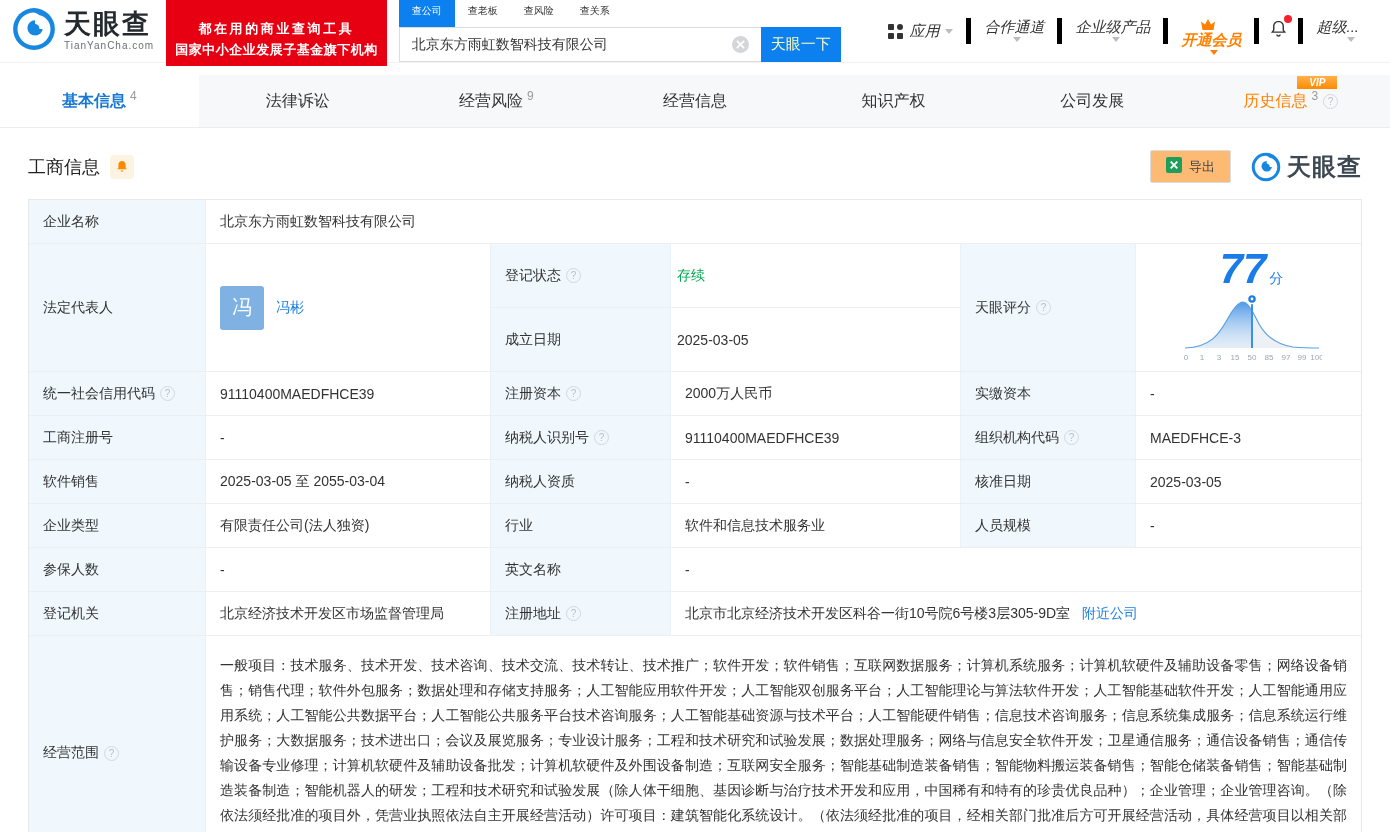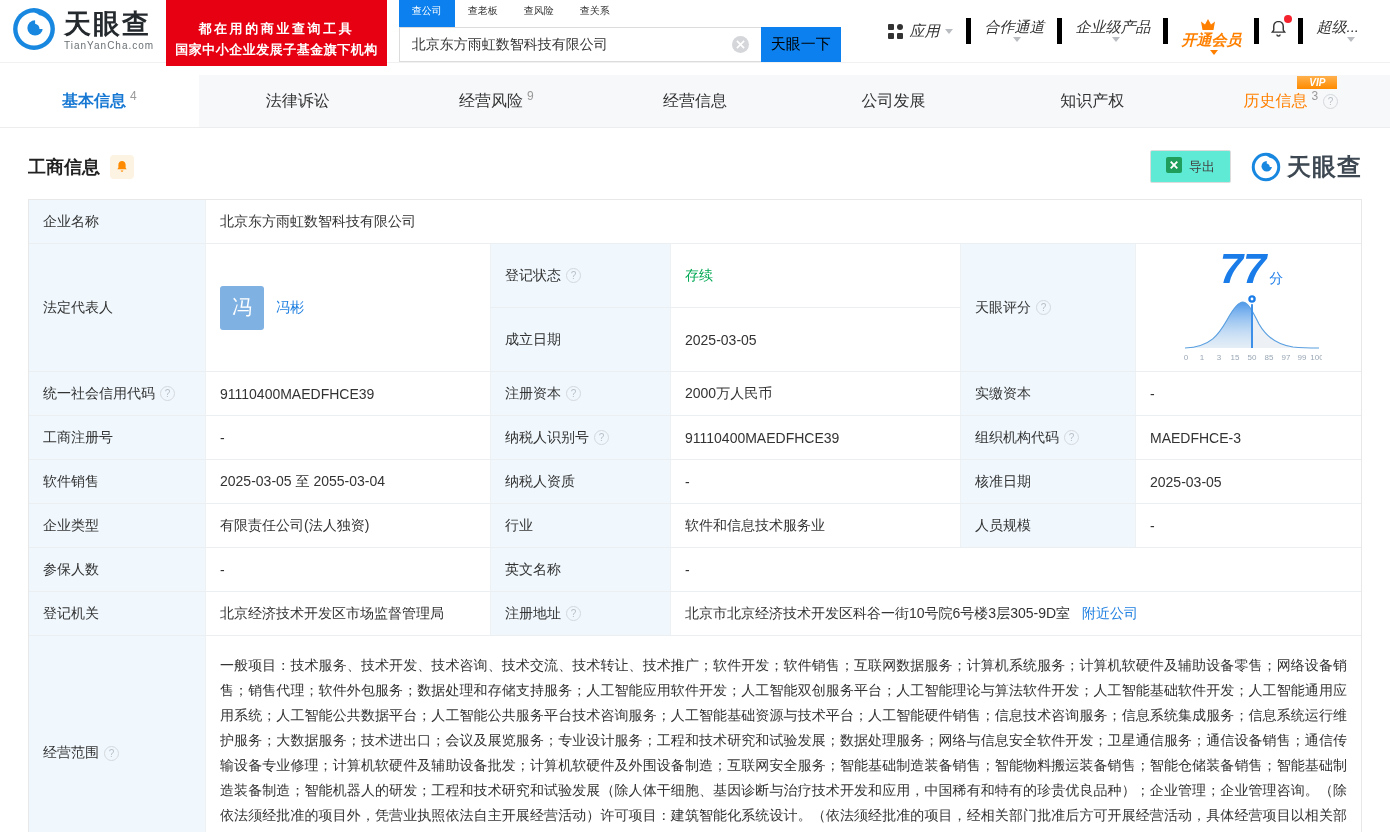--- a/index.html
+++ b/index.html
@@ -17,21 +17,21 @@
   .promo div:last-child { font-size:13px; font-weight:bold; margin-top:3px; letter-spacing:.5px; }
   .search { margin-left:12px; width:442px; display:flex; flex-direction:column; height:62px; }
   .stabs { display:flex; height:27px; }
   .stab { font-size:10px; padding:4px 13px 5px; cursor:pointer; color:#333; }
   .stab.active { background:#0b80ee; color:#fff; }
   .sbox { display:flex; height:35px; position:relative; }
   .sbox input { flex:1; border:1px solid #dcdcdc; border-right:none; padding:0 34px 0 12px;
     font-size:14px; color:#333; outline:none; font-family:inherit; }
   .clear { position:absolute; right:92px; top:9px; width:17px; height:17px; border-radius:50%;
     background:#d4d6d9; display:flex; align-items:center; justify-content:center; cursor:pointer; }
-  .sbox button { width:80px; background:#0b80ee; color:#000000; border:none; font-size:15px; cursor:pointer; font-family:inherit; }
+  .sbox button { width:80px; background:#0b80ee; color:#fef9c3; border:none; font-size:15px; cursor:pointer; font-family:inherit; }
   .hnav { margin-left:auto; display:flex; align-items:center; height:100%; }
   .nav-item { display:flex; align-items:center; padding:0 13px; font-size:15px; color:#333;
     cursor:pointer; position:relative; height:26px;font-style:italic; }
   .nav-item + .nav-item { border-left:5px solid #000000;flex-direction:column; }
   .nav-item .ic { margin-right:6px; display:inline-flex; }
   .caret { width:0; height:0; border-left:4px solid transparent; border-right:4px solid transparent;
     border-top:5px solid #b9bcc0; margin-left:6px; display:inline-block; }
   .nav-vip { color:#ff8000; font-weight:bold; }
   .nav-vip .caret { border-top-color:#ff8000; }
   .bell-wrap { position:relative; padding:0 10px; }
@@ -45,25 +45,25 @@
   .tab .rel { position:relative; }
   .tab.history { color:#ff8000; }
   .vip-badge { position:absolute; top:-15px; right:-30px; background:linear-gradient(#ffb14d,#ff8a00);
     color:#fff; font-size:10px; font-weight:bold; font-style:italic; padding:1px 12px; border-radius:0; }
   .q { display:inline-flex; width:15px; height:15px; border-radius:50%; border:1px solid #d4d8dc;
     color:#b9bfc6; font-size:10px; align-items:center; justify-content:center; margin-left:5px; flex:none; cursor:pointer; }
   .q::after { content:"?"; }
 
   
   .sec-head { display:flex; align-items:center; padding:22px 28px 14px; }
-  .sec-title { font-size:18px; font-weight:bold; color:#222; }
+  .sec-title { font-size:18px; font-weight:normal; color:#222; }
   .bell-box { width:24px; height:24px; background:#fdf3e3; border-radius:4px; display:flex;
     align-items:center; justify-content:center; margin-left:10px; cursor:pointer; }
   .sec-right { margin-left:auto; display:flex; align-items:center; }
-  .export-btn { display:flex; align-items:center; gap:7px; border:1px solid #dcdcdc; background:#5eead4;
+  .export-btn { display:flex; align-items:center; gap:7px; border:1px solid #dcdcdc; background:#fdba74;
     border-radius:2px; padding:6px 15px; font-size:13px; color:#444; cursor:pointer; font-family:inherit; }
   .wm { display:flex; align-items:center; margin-left:20px; }
   .wm-txt { font-size:24px; font-weight:bold; color:#3d4852; margin-left:6px; letter-spacing:1px; }
 
   
   .biz-table { margin:2px 28px 10px; border:1px solid #e8e8e8; font-size:14px; }
   .t-row { display:flex; border-top:1px solid #eceff2; }
   .t-row:first-child { border-top:none; }
   .cell { display:flex; align-items:center; padding:12px 14px; border-right:1px solid #eef1f4; min-height:43px; }
   .lab { background:#f0f8fe; color:#333; }
@@ -71,21 +71,21 @@
   .c-v1 { width:285px; flex:none; }
   .c-l2 { width:180px; flex:none; }
   .c-v2 { width:290px; flex:none; }
   .c-l3 { width:175px; flex:none; }
   .c-v3 { flex:1; border-right:none; }
   .grow { flex:1; border-right:none; }
   .mid { width:470px; flex:none; display:flex; flex-direction:column; }
   .mid-row { display:flex; flex:1; }
   .mid-row + .mid-row { border-top:1px solid #eceff2; }
   .mid-row .lab { width:180px; flex:none; display:flex; align-items:center; padding:12px 14px; border-right:1px solid #eef1f4; }
-  .mid-row .val { flex:1; display:flex; align-items:center; padding:12px 14px; border-right:1px solid #eef1f4; }
+  .mid-row .val { flex:1; display:flex; align-items:center; padding:12px 6px; border-right:1px solid #eef1f4; }
   .avatar { width:44px; height:44px; background:#7fb1e2; border-radius:3px; color:#fff; font-size:20px;
     display:flex; align-items:center; justify-content:center; flex:none; cursor:pointer; }
   .blue-link { color:#1e7fe0; text-decoration:none; cursor:pointer; }
   .rep-name { margin-left:12px; }
   .status-ok { color:#00a854; }
   .score-cell { justify-content:space-between; padding:4px 8px 4px 14px;flex-direction:column; }
   .score-num { color:#1a7ce8; font-style:italic; font-weight:bold; font-size:42px; line-height:1; }
   .score-unit { color:#1a7ce8; font-size:14px; font-style:normal; font-weight:normal; margin-left:3px; }
   .near-link { margin-left:12px; white-space:nowrap; }
   .scope-text { line-height:25px; text-align:justify; color:#333; padding:3px 0; }
@@ -185,24 +185,24 @@
     <span>法律诉讼</span>
   </div>
   <div class="tab">
     <span>经营风险</span>
       <sup>9</sup>
   </div>
   <div class="tab">
     <span>经营信息</span>
   </div>
   <div class="tab">
+    <span>知识产权</span>
+  </div>
+  <div class="tab">
     <span>公司发展</span>
-  </div>
-  <div class="tab">
-    <span>知识产权</span>
   </div>
   <div class="tab history">
     <span class="rel">
       <span>历史信息</span>
       <span class="vip-badge">VIP</span>
     </span>
     <sup>3</sup>
     <span class="q"></span>
   </div>
 </nav>

